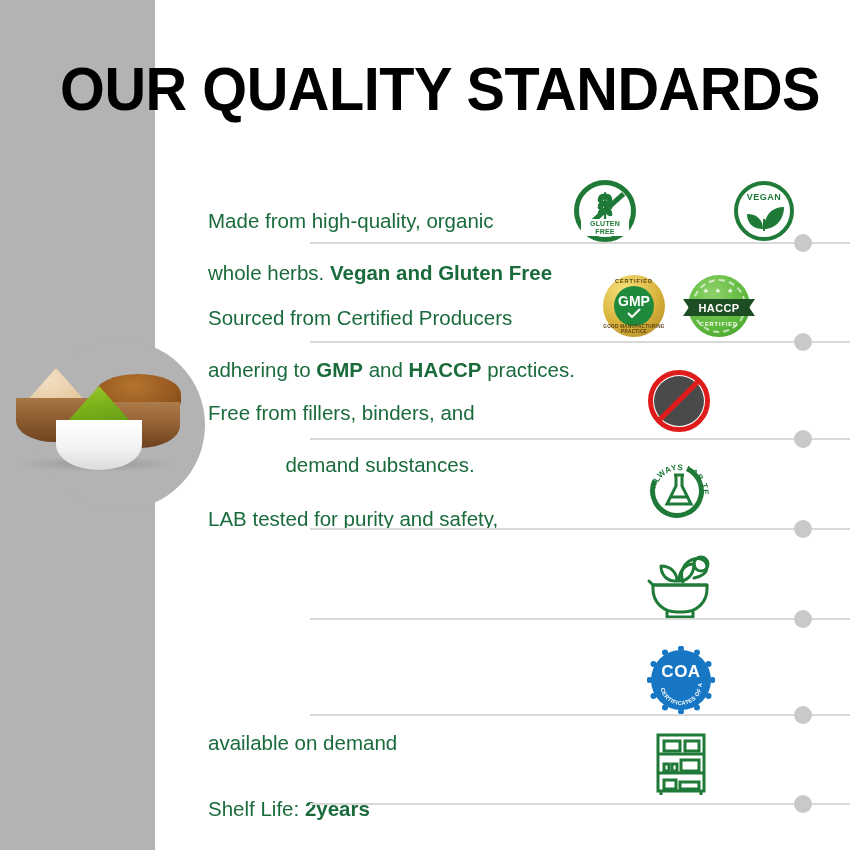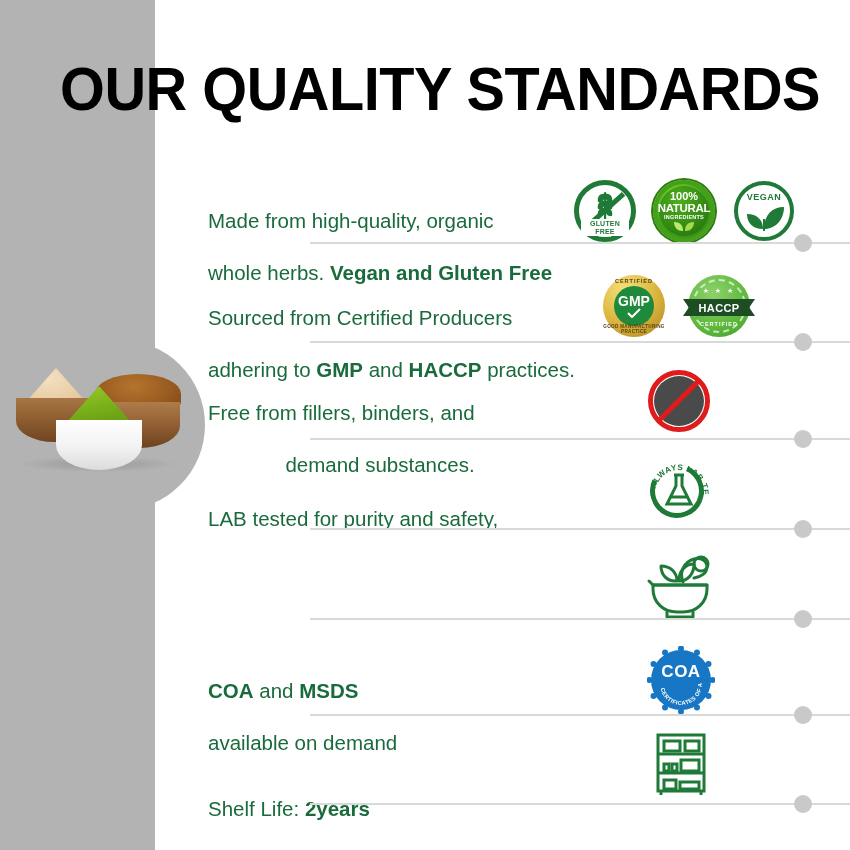--- a/index.html
+++ b/index.html
@@ -175,31 +175,20 @@
             <path d="M31 28 C37 27,39 32,38 36 C33 37,31 33,31 28Z"></path>
           </g>
         </svg>
         <div class="slash"></div>
         <div class="band">
           <span>GLUTEN</span>
           <span>FREE</span>
         </div>
       </div>
 
-      <div class="badge nat" style="left:498px;top:2px;">
-        <div class="inner">
-          <div class="l1">100%</div>
-          <div class="l2">NATURAL</div>
-          <div class="l3">INGREDIENTS</div>
-          <svg width="24" height="11" viewBox="0 0 24 11">
-            <path d="M11 10 C4 10,2 5,2 1 C9 1,11 5,11 10Z" fill="#bfe86a"></path>
-            <path d="M13 10 C20 10,22 5,22 1 C15 1,13 5,13 10Z" fill="#a6dc4a"></path>
-          </svg>
-        </div>
-      </div>
 
       <div class="badge vg" style="left:579px;top:3px;">
         <div class="ring"></div>
         <div class="txt">VEGAN</div>
         <svg class="svgicon" width="60" height="60" viewBox="0 0 60 60">
           <g fill="#1f7a38">
             <path d="M30 48 C30 34,38 26,50 26 C50 38,42 48,30 48Z"></path>
             <path d="M29 48 C29 39,23 33,13 33 C13 42,19 48,29 48Z"></path>
             <rect x="29" y="38" width="2" height="12"></rect>
           </g>
@@ -298,21 +287,21 @@
             <path d="M40 33 C40 23,46 16,55 16 C55 26,49 33,40 33"></path>
           </g>
         </svg>
       </div>
       <div class="divider" style="top:66px;"></div>
       <div class="dot" style="top:58px;left:639px;"></div>
     </div>
 
     <div class="row" style="top:648px;height:68px;">
       <div class="rtext" style="top:4px;">
-        <span><b>COA</b><span> and </span><b>MSDS</b></span><br>
+        <br>
         <span>available on demand</span>
       </div>
       <div class="badge coa" style="left:494px;top:0px;">
         <svg class="svgicon scal" width="68" height="68" viewBox="0 0 68 68">
           <g fill="#1777c4">
             <circle cx="34" cy="34" r="30"></circle>
             <g>
               <circle cx="34" cy="2.5" r="3"></circle>
                 <circle cx="50" cy="6.5" r="3"></circle>
                 <circle cx="61.5" cy="18" r="3"></circle>

